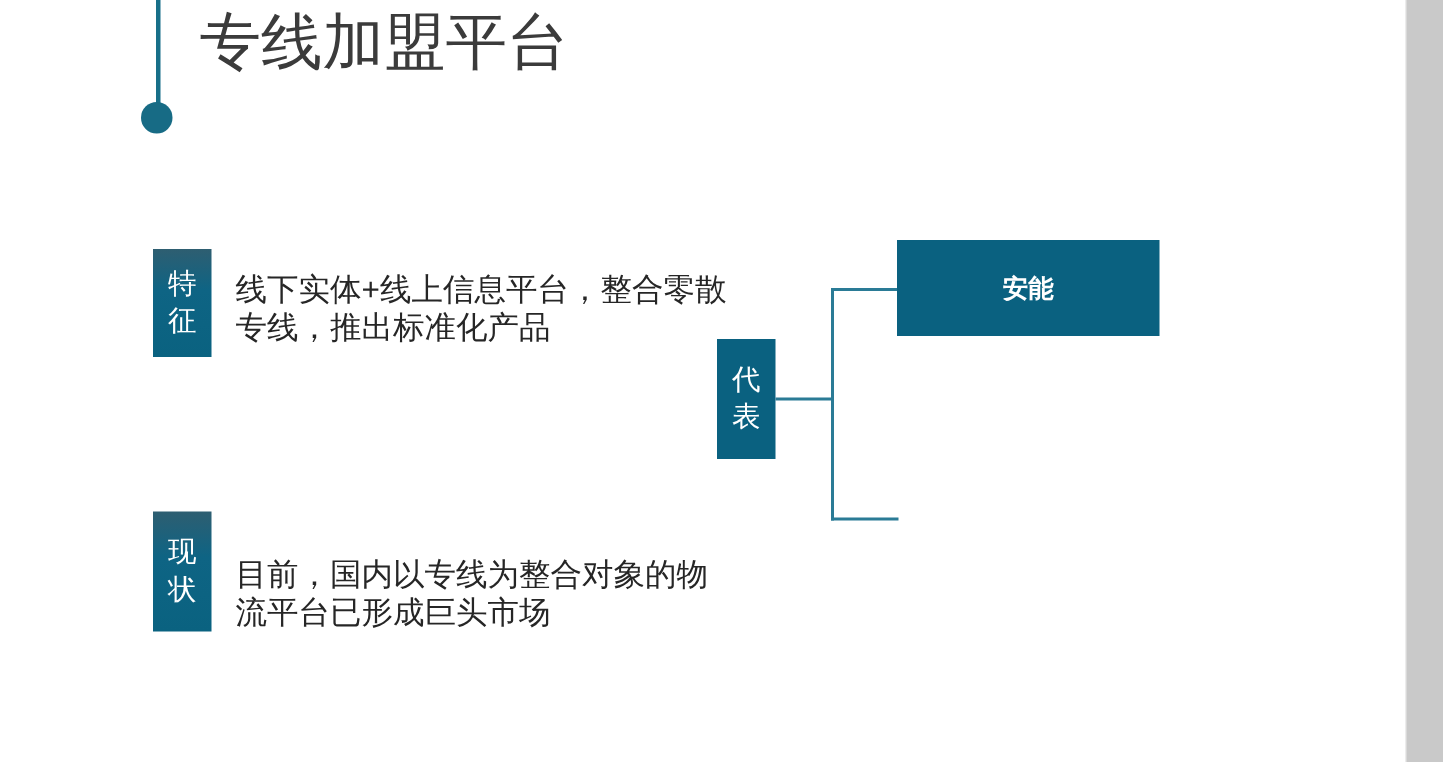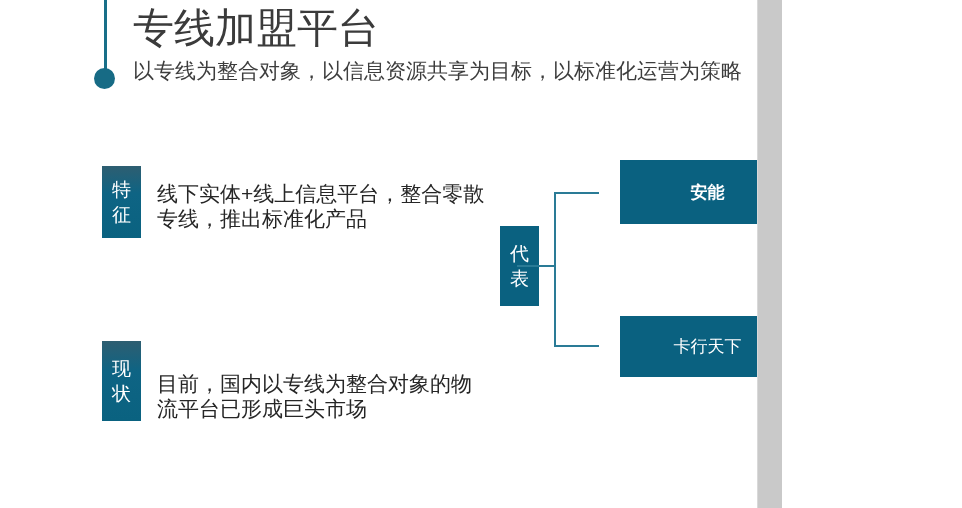--- a/index.html
+++ b/index.html
@@ -12,21 +12,21 @@
     height: 508px;
     background: #ffffff;
     font-family: "Liberation Sans", "DejaVu Sans", sans-serif;
     overflow: hidden;
     position: relative;
   }
   #slide {
     position: absolute;
     left: 0;
     top: 0;
-    width: 782px;
+    width: 962px;
     height: 508px;
     background: #ffffff;
     overflow: hidden;
   }
   
   .edge-band-right {
     position: absolute;
     right: 0;
     top: 0;
     width: 24px;
@@ -111,21 +111,20 @@
   #text-status  { left: 157px; top: 355px; margin-top: 16px; }
 
   
   .node {
     position: absolute;
     background: #0a6180;
     color: #ffffff;
     display: flex;
     align-items: center;
     justify-content: center;
-    margin-left: 22px;
   }
   #node-root {
     left: 478px;
     top: 226px;
     width: 39px;
     height: 80px;
     font-size: 19px;
     line-height: 25px;
     flex-direction: column;
   }
@@ -164,21 +163,20 @@
 </style>
 </head>
 <body>
 
 <div id="slide">
 
   <div class="header-rule"></div>
   <div class="header-dot"></div>
 
   <div class="title">专线加盟平台</div>
-  <div class="subtitle">以专线为整合对象，以信息资源共享为目标，以标准化运营为策略</div>
 
   <div class="tag-box" id="tag-feature">
     <span>特</span>
     <span>征</span>
   </div>
   <div class="row-text" id="text-feature">线下实体+线上信息平台，整合零散专线，推出标准化产品</div>
 
   <div class="tag-box" id="tag-status">
     <span>现</span>
     <span>状</span>
@@ -189,18 +187,17 @@
     <span>代</span>
     <span>表</span>
   </div>
 
   <div class="conn" id="conn-stub"></div>
   <div class="conn" id="conn-trunk"></div>
   <div class="conn" id="conn-top"></div>
   <div class="conn" id="conn-bottom"></div>
 
   <div class="node" id="node-anneng">安能</div>
-  <div class="node" id="node-kaxing">卡行天下</div>
 
   <div class="edge-band-inner"></div>
   <div class="edge-band-right"></div>
 
 </div>
 
 </body></html>

